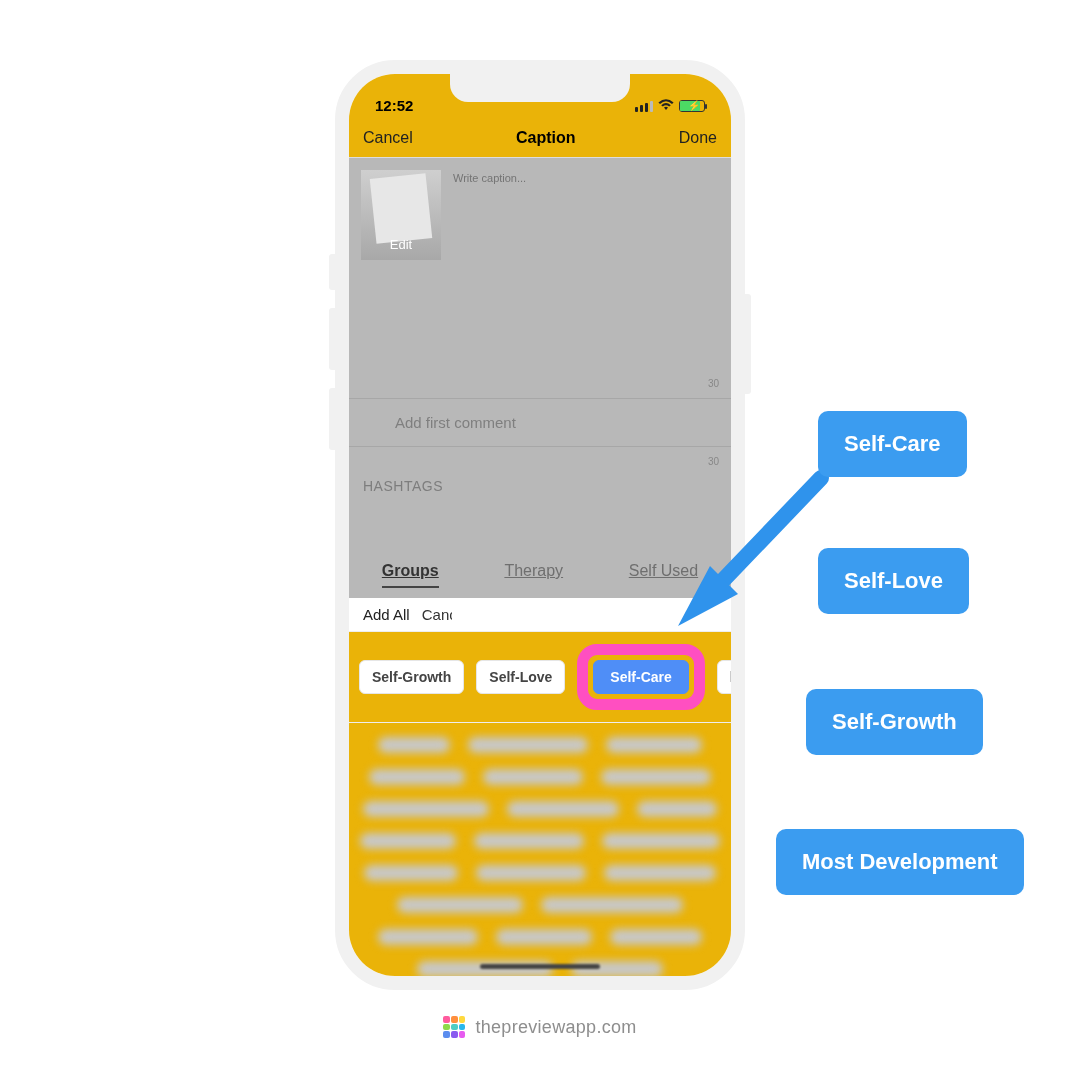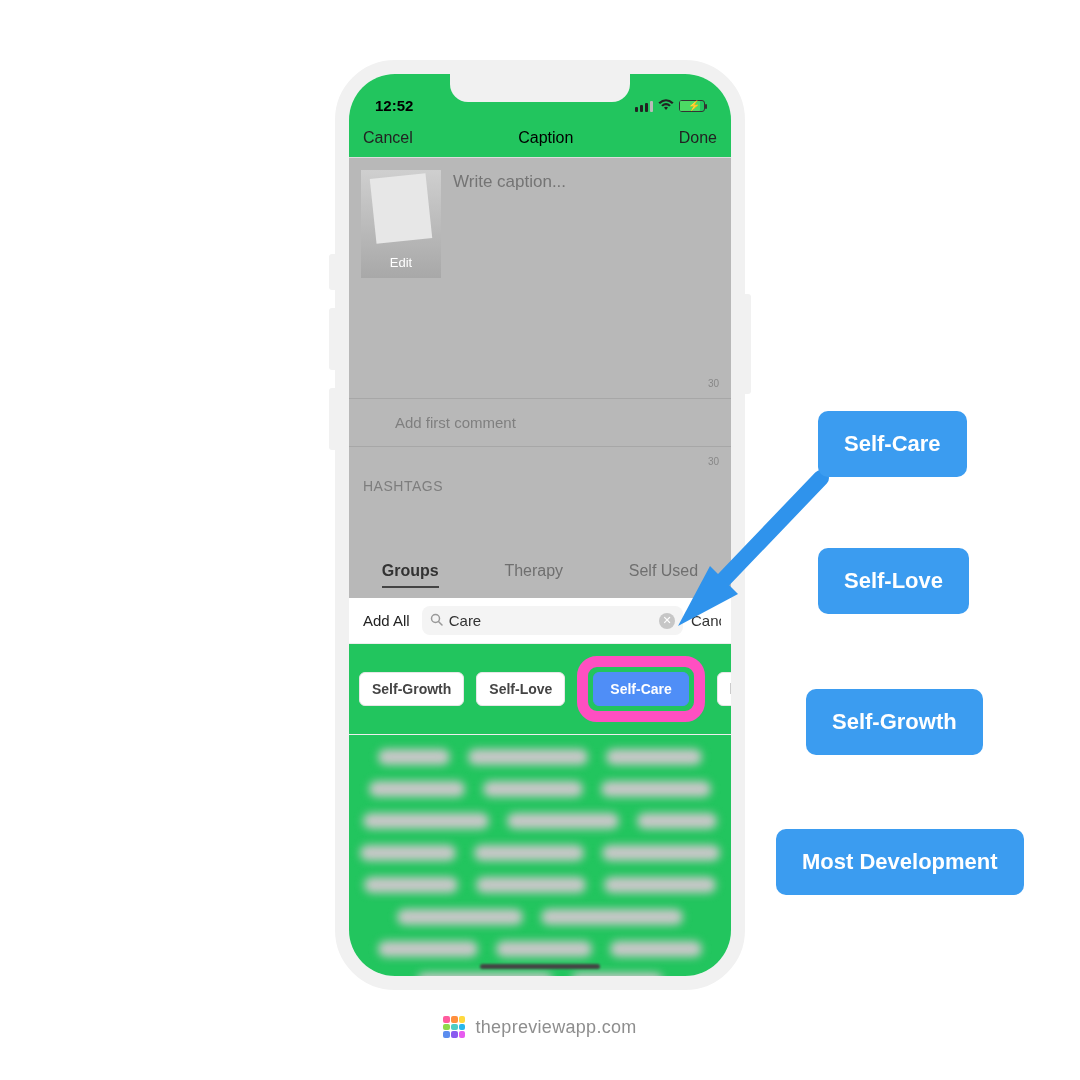--- a/index.html
+++ b/index.html
@@ -48,21 +48,21 @@
     height: 100px;
     background: #f1f1f1;
     border-radius: 0 3px 3px 0;
   }
 
   .screen {
     position: absolute;
     left: 0; right: 0; top: 0; bottom: 0;
     border-radius: 46px;
     overflow: hidden;
-    background: #22c55e;
+    background: #eab308;
   }
 
   .notch {
     position: absolute;
     top: 0;
     left: 50%;
     transform: translateX(-50%);
     width: 180px;
     height: 28px;
     background: #f1f1f1;
@@ -99,47 +99,47 @@
   .navbar {
     height: 40px;
     display: flex;
     align-items: center;
     justify-content: space-between;
     padding: 0 14px;
     font-size: 16px;
     border-bottom: 1px solid #ddd;
   }
   .nav-cancel, .nav-done { color: #222; font-weight: 400; }
-  .nav-title { font-weight: 400; }
+  .nav-title { font-weight: 700; }
 
   
   .dim-area {
     position: relative;
     height: 440px;
     background: #b8b8b8;
   }
   .caption-zone {
     display: flex;
     padding: 12px;
     gap: 12px;
   }
   .thumb {
     width: 80px;
-    height: 108px;
+    height: 90px;
     background: linear-gradient(#cfcfcf, #a8a8a8);
     position: relative;
     overflow: hidden;
   }
   .thumb::before{
     content:"";
     position:absolute; left:12px; top:6px; right:12px; height:65px;
     background:#e7e7e7; transform: rotate(-6deg);
   }
   .thumb-label { position:absolute; bottom:8px; left:0; right:0; text-align:center; color:#fff; font-size:13px; font-weight:500;}
-  .caption-placeholder { color: #747474; font-size:17px; padding-top:2px;text-align:center; }
+  .caption-placeholder { color: #747474; font-size:11px; padding-top:2px;text-align:center; }
 
   .row-30 {
     position: absolute;
     right: 12px;
     font-size: 10px;
     color: #888;
   }
   .row-30.r1 { top: 220px; }
   .row-30.r2 { top: 298px; }
 
@@ -154,21 +154,21 @@
   .hashtags-label {
     position:absolute; top: 320px; left: 14px; font-size: 14px; letter-spacing: .5px; color:#7d7d7d;
   }
 
   .tabs {
     position:absolute; left:0; right:0; bottom:0;
     display:flex; justify-content:space-around;
     align-items:flex-end; padding-bottom: 10px;
     font-size: 16px;
   }
-  .tabs .tab { color:#6f6f6f; }
+  .tabs .tab { color:#6f6f6f;text-decoration:underline; }
   .tabs .tab.active { font-weight:700; color:#333; border-bottom: 2px solid #444; padding-bottom: 6px; }
   .tabs .tab:not(.active){ padding-bottom: 8px; }
 
   
   .search-row {
     display:flex; align-items:center; gap:8px;
     padding: 8px 10px;
     border-bottom: 1px solid #eee;
     background:#fff;
   }
@@ -332,30 +332,20 @@
       <div class="hashtags-label">HASHTAGS</div>
       <div class="tabs">
         <div class="tab active">Groups</div>
         <div class="tab">Therapy</div>
         <div class="tab">Self Used</div>
       </div>
     </div>
 
     <div class="search-row">
       <div class="add-all">Add All</div>
-      <div class="search-field">
-        <span class="search-icon">
-          <svg width="13" height="13" viewBox="0 0 13 13">
-              <circle cx="5.5" cy="5.5" r="4" fill="none" stroke="#999" stroke-width="1.5"></circle>
-              <line x1="8.5" y1="8.5" x2="12" y2="12" stroke="#999" stroke-width="1.5" stroke-linecap="round"></line>
-            </svg>
-        </span>
-        <input class="search-input" value="Care" style="">
-        <div class="clear-btn">✕</div>
-      </div>
       <div class="cancel-search" style="width:30px;">Cancel</div>
     </div>
 
     <div class="chips-row">
       <div class="chip">Self-Growth</div>
       <div class="chip">Self-Love</div>
       <div class="pink-ring">
         <div class="chip selected">Self-Care</div>
       </div>
       <div class="chip">kin Therapy</div>

